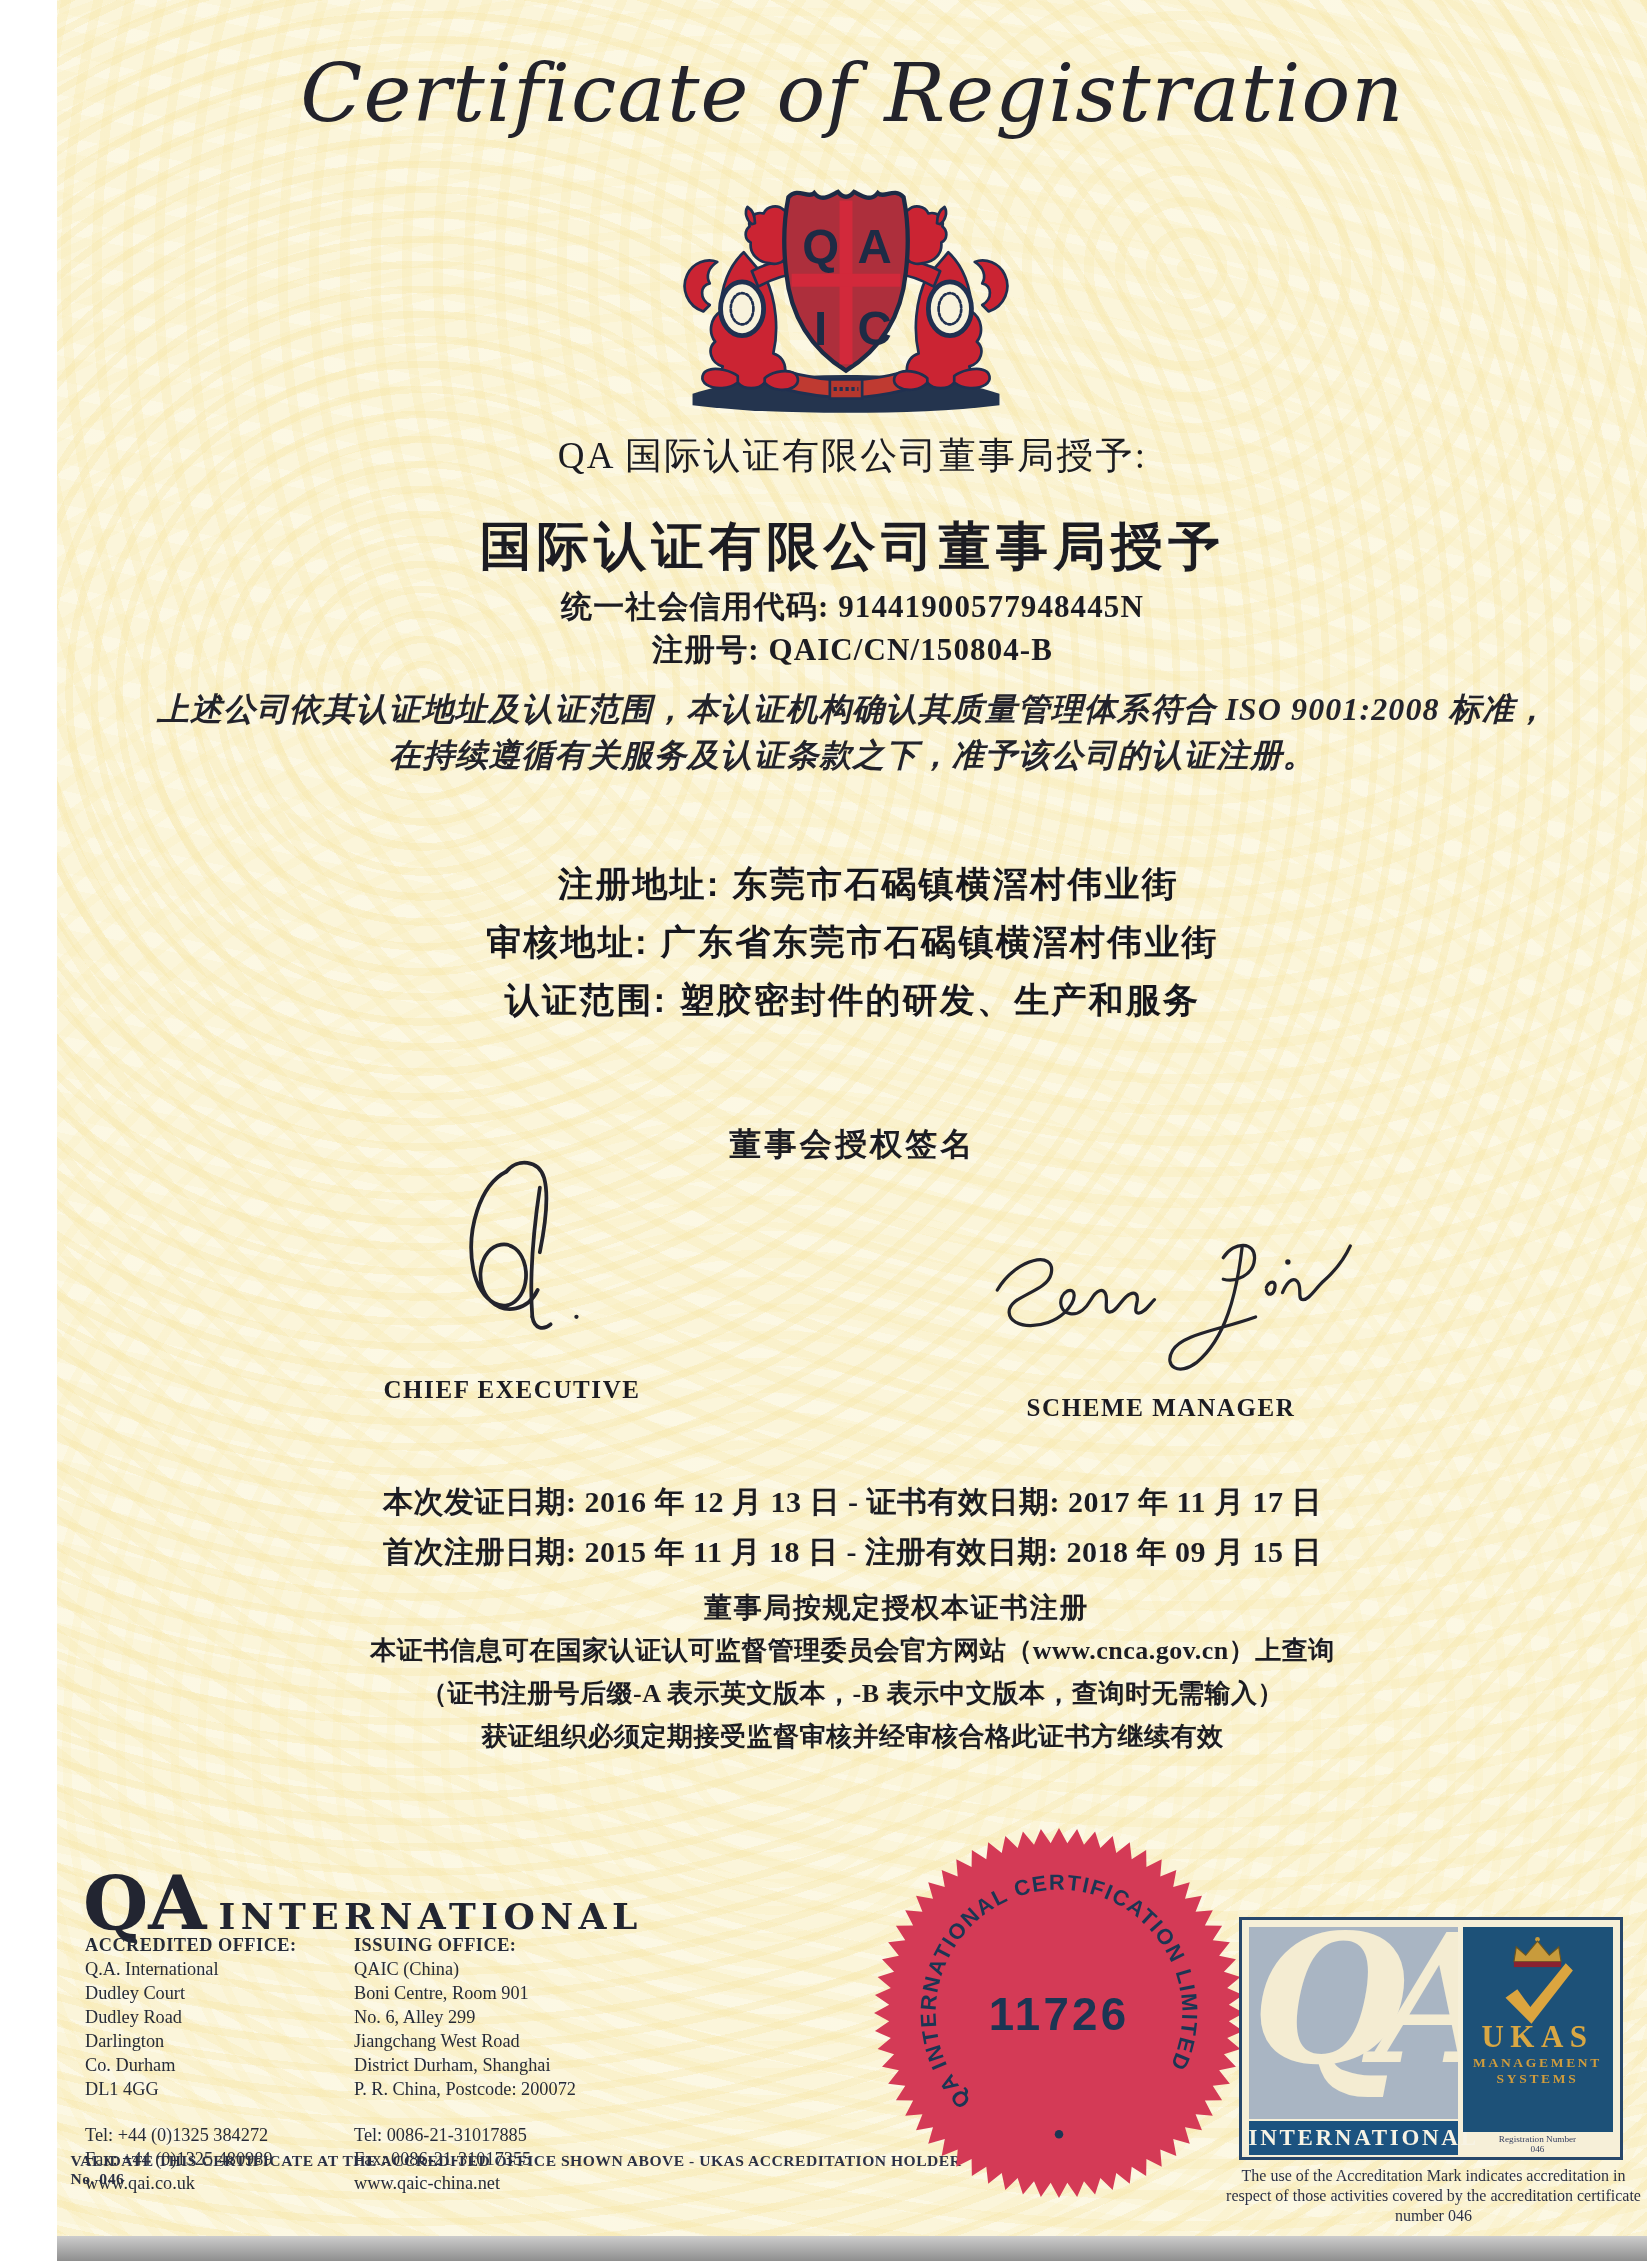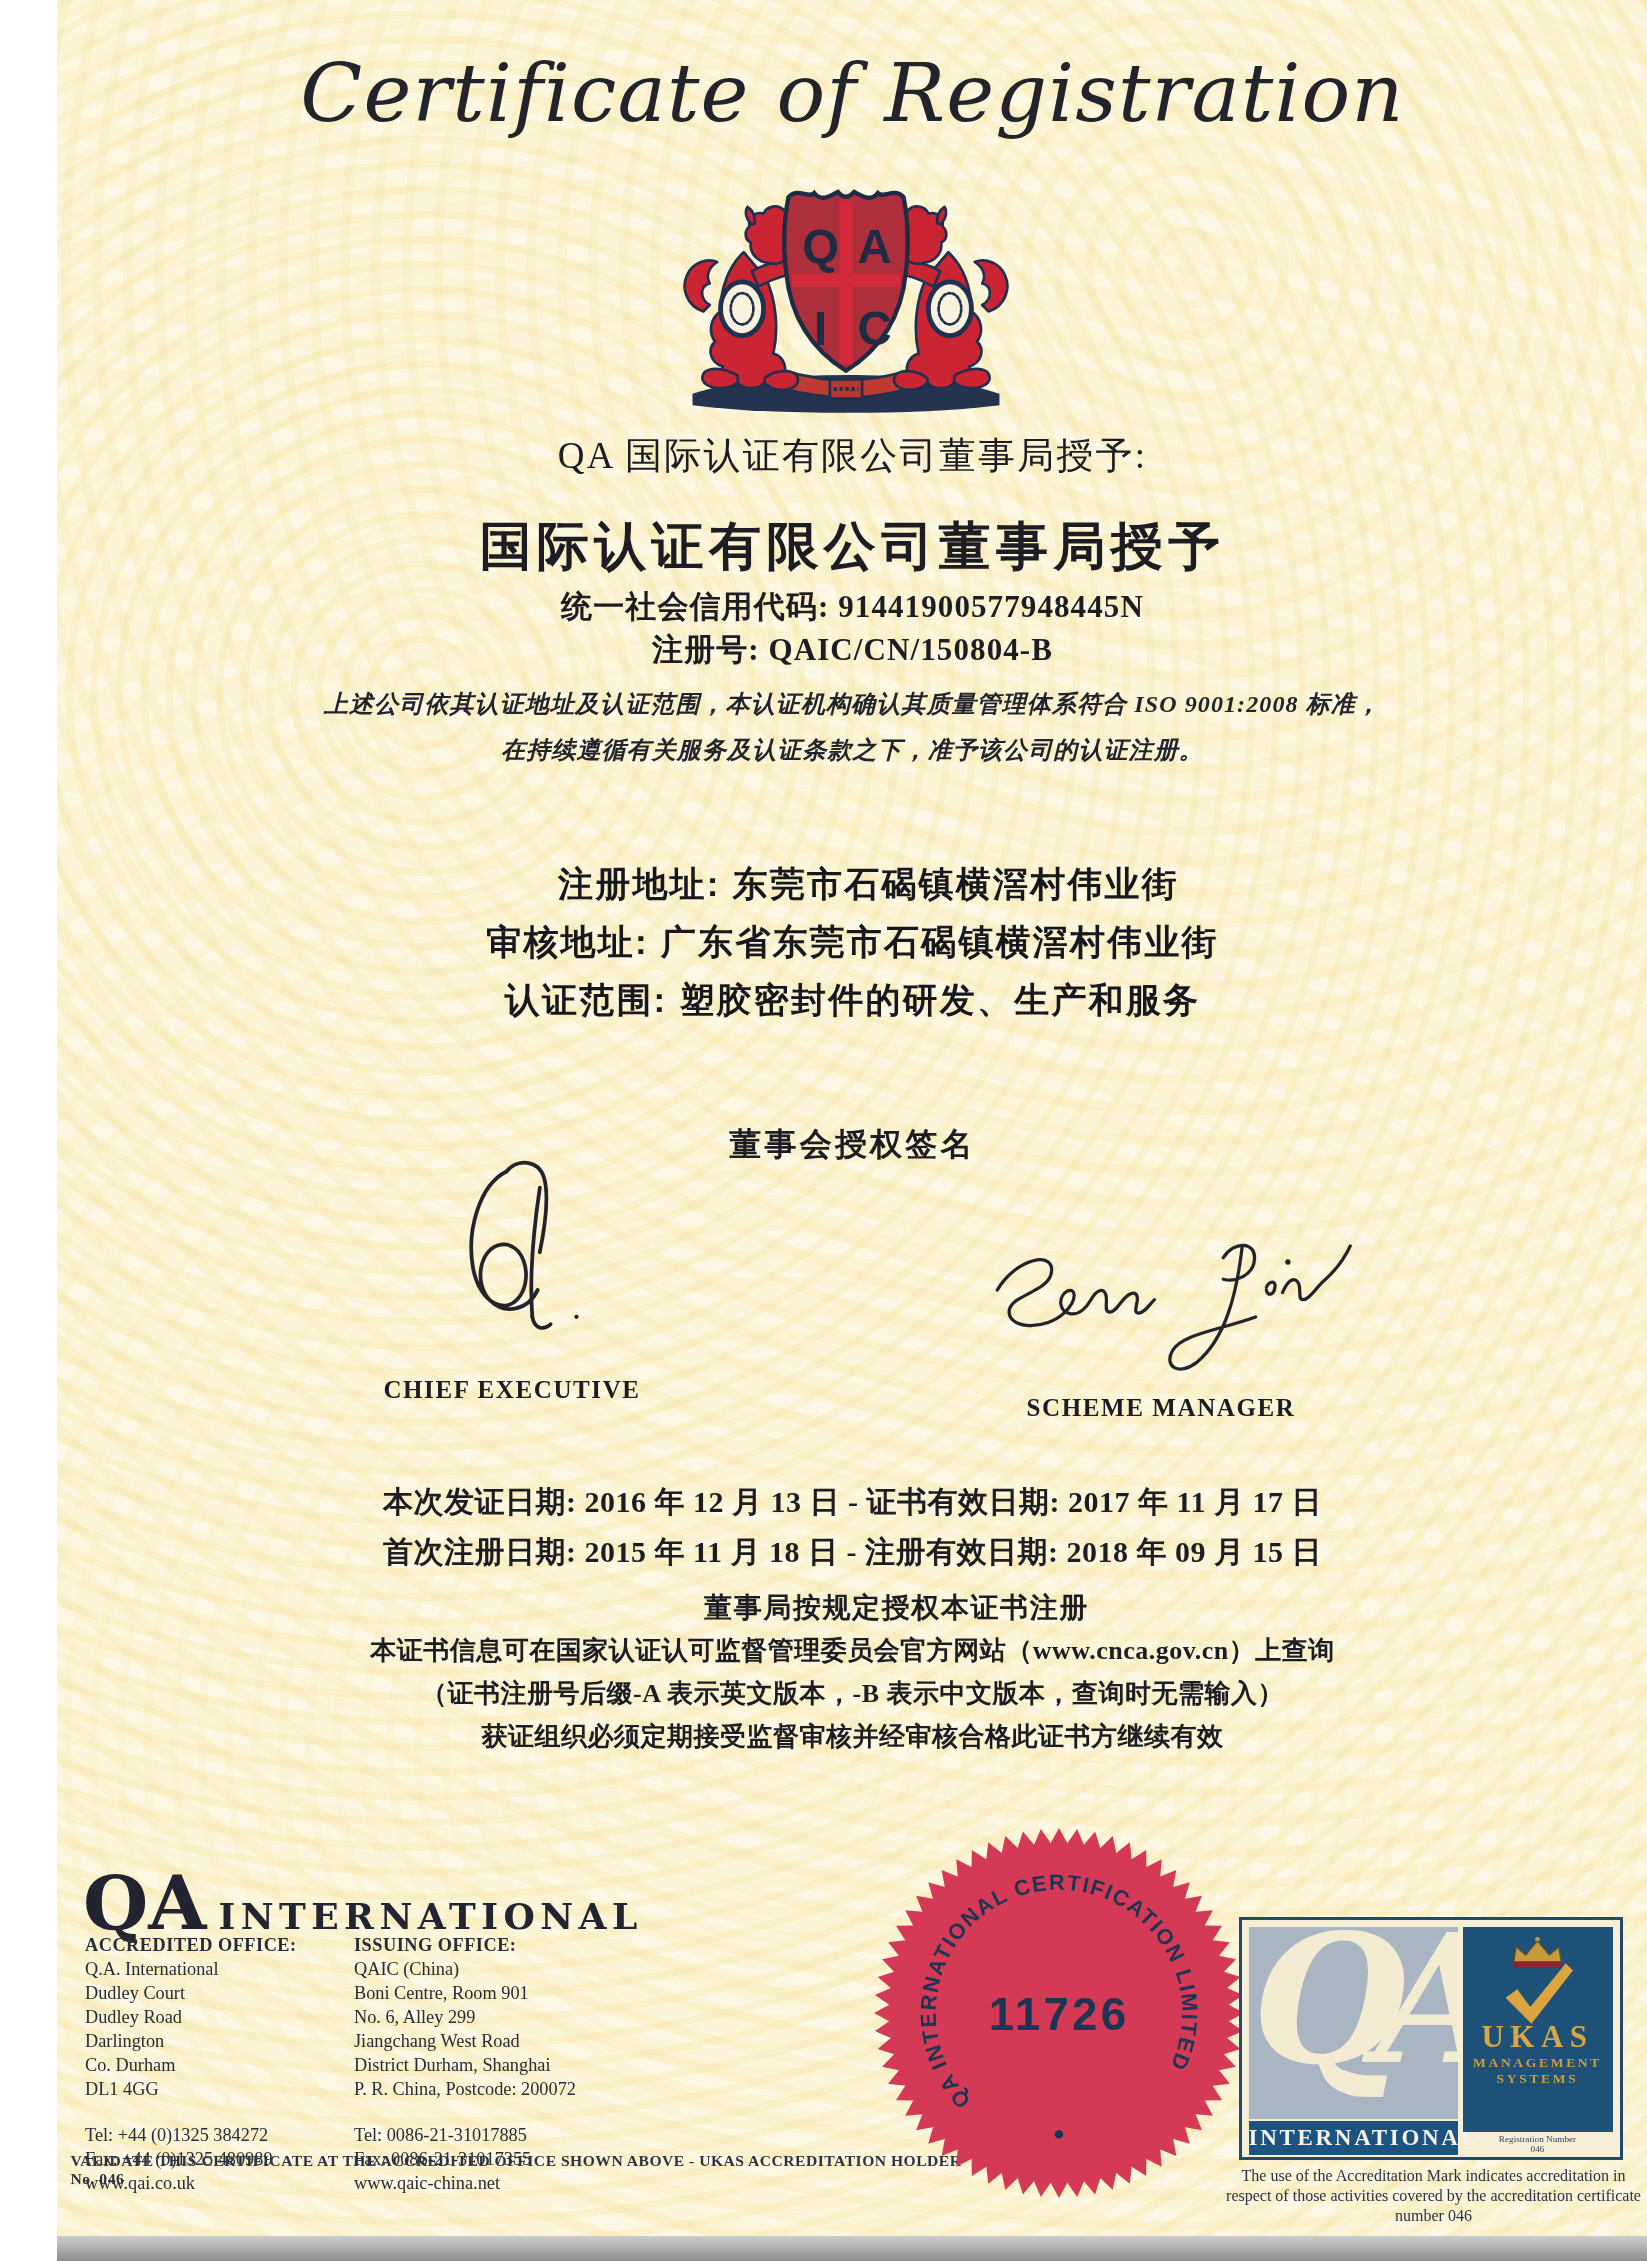--- a/index.html
+++ b/index.html
@@ -23,21 +23,21 @@
   .title{font-family:"DejaVu Serif",serif;font-style:italic;font-weight:500;
     font-size:81px;letter-spacing:1.1px;color:#23232b;margin:0;}
 
   .cn-serif{font-family:"Liberation Serif",serif;}
   .cn-sans{font-family:"Liberation Sans","DejaVu Sans",sans-serif;}
 
   .intro{font-size:37px;letter-spacing:2.2px;}
   .company-name{font-size:52px;font-weight:bold;letter-spacing:5.4px;}
   .credit-line{font-size:31px;font-weight:bold;letter-spacing:1.1px;}
   .reg-line{font-size:31px;font-weight:bold;letter-spacing:1.1px;}
-  .statement{font-size:24px;font-style:italic;font-weight:bold;letter-spacing:1.1px;color:#23232b;}
+  .statement{font-size:32px;font-style:italic;font-weight:bold;letter-spacing:1.1px;color:#23232b;}
   .detail-line{font-size:35px;font-weight:bold;letter-spacing:2.2px;color:#17171d;}
   .sig-heading{font-size:32px;font-weight:bold;letter-spacing:3.2px;}
   .sig-title{font-size:25px;font-weight:bold;letter-spacing:1.6px;font-family:"Liberation Serif",serif;}
   .date-line{font-size:30px;font-weight:bold;letter-spacing:0.5px;}
   .note1{font-size:28px;font-weight:bold;letter-spacing:1.6px;}
   .note{font-size:26px;font-weight:bold;letter-spacing:0.5px;}
 
   .qa-logo .qa{font-family:"DejaVu Serif",serif;font-size:75px;font-weight:bold;color:#222531;}
   .qa-logo .intl{font-family:"DejaVu Serif",serif;font-size:36px;font-weight:bold;
     letter-spacing:5.4px;color:#222531;margin-left:12px;}

